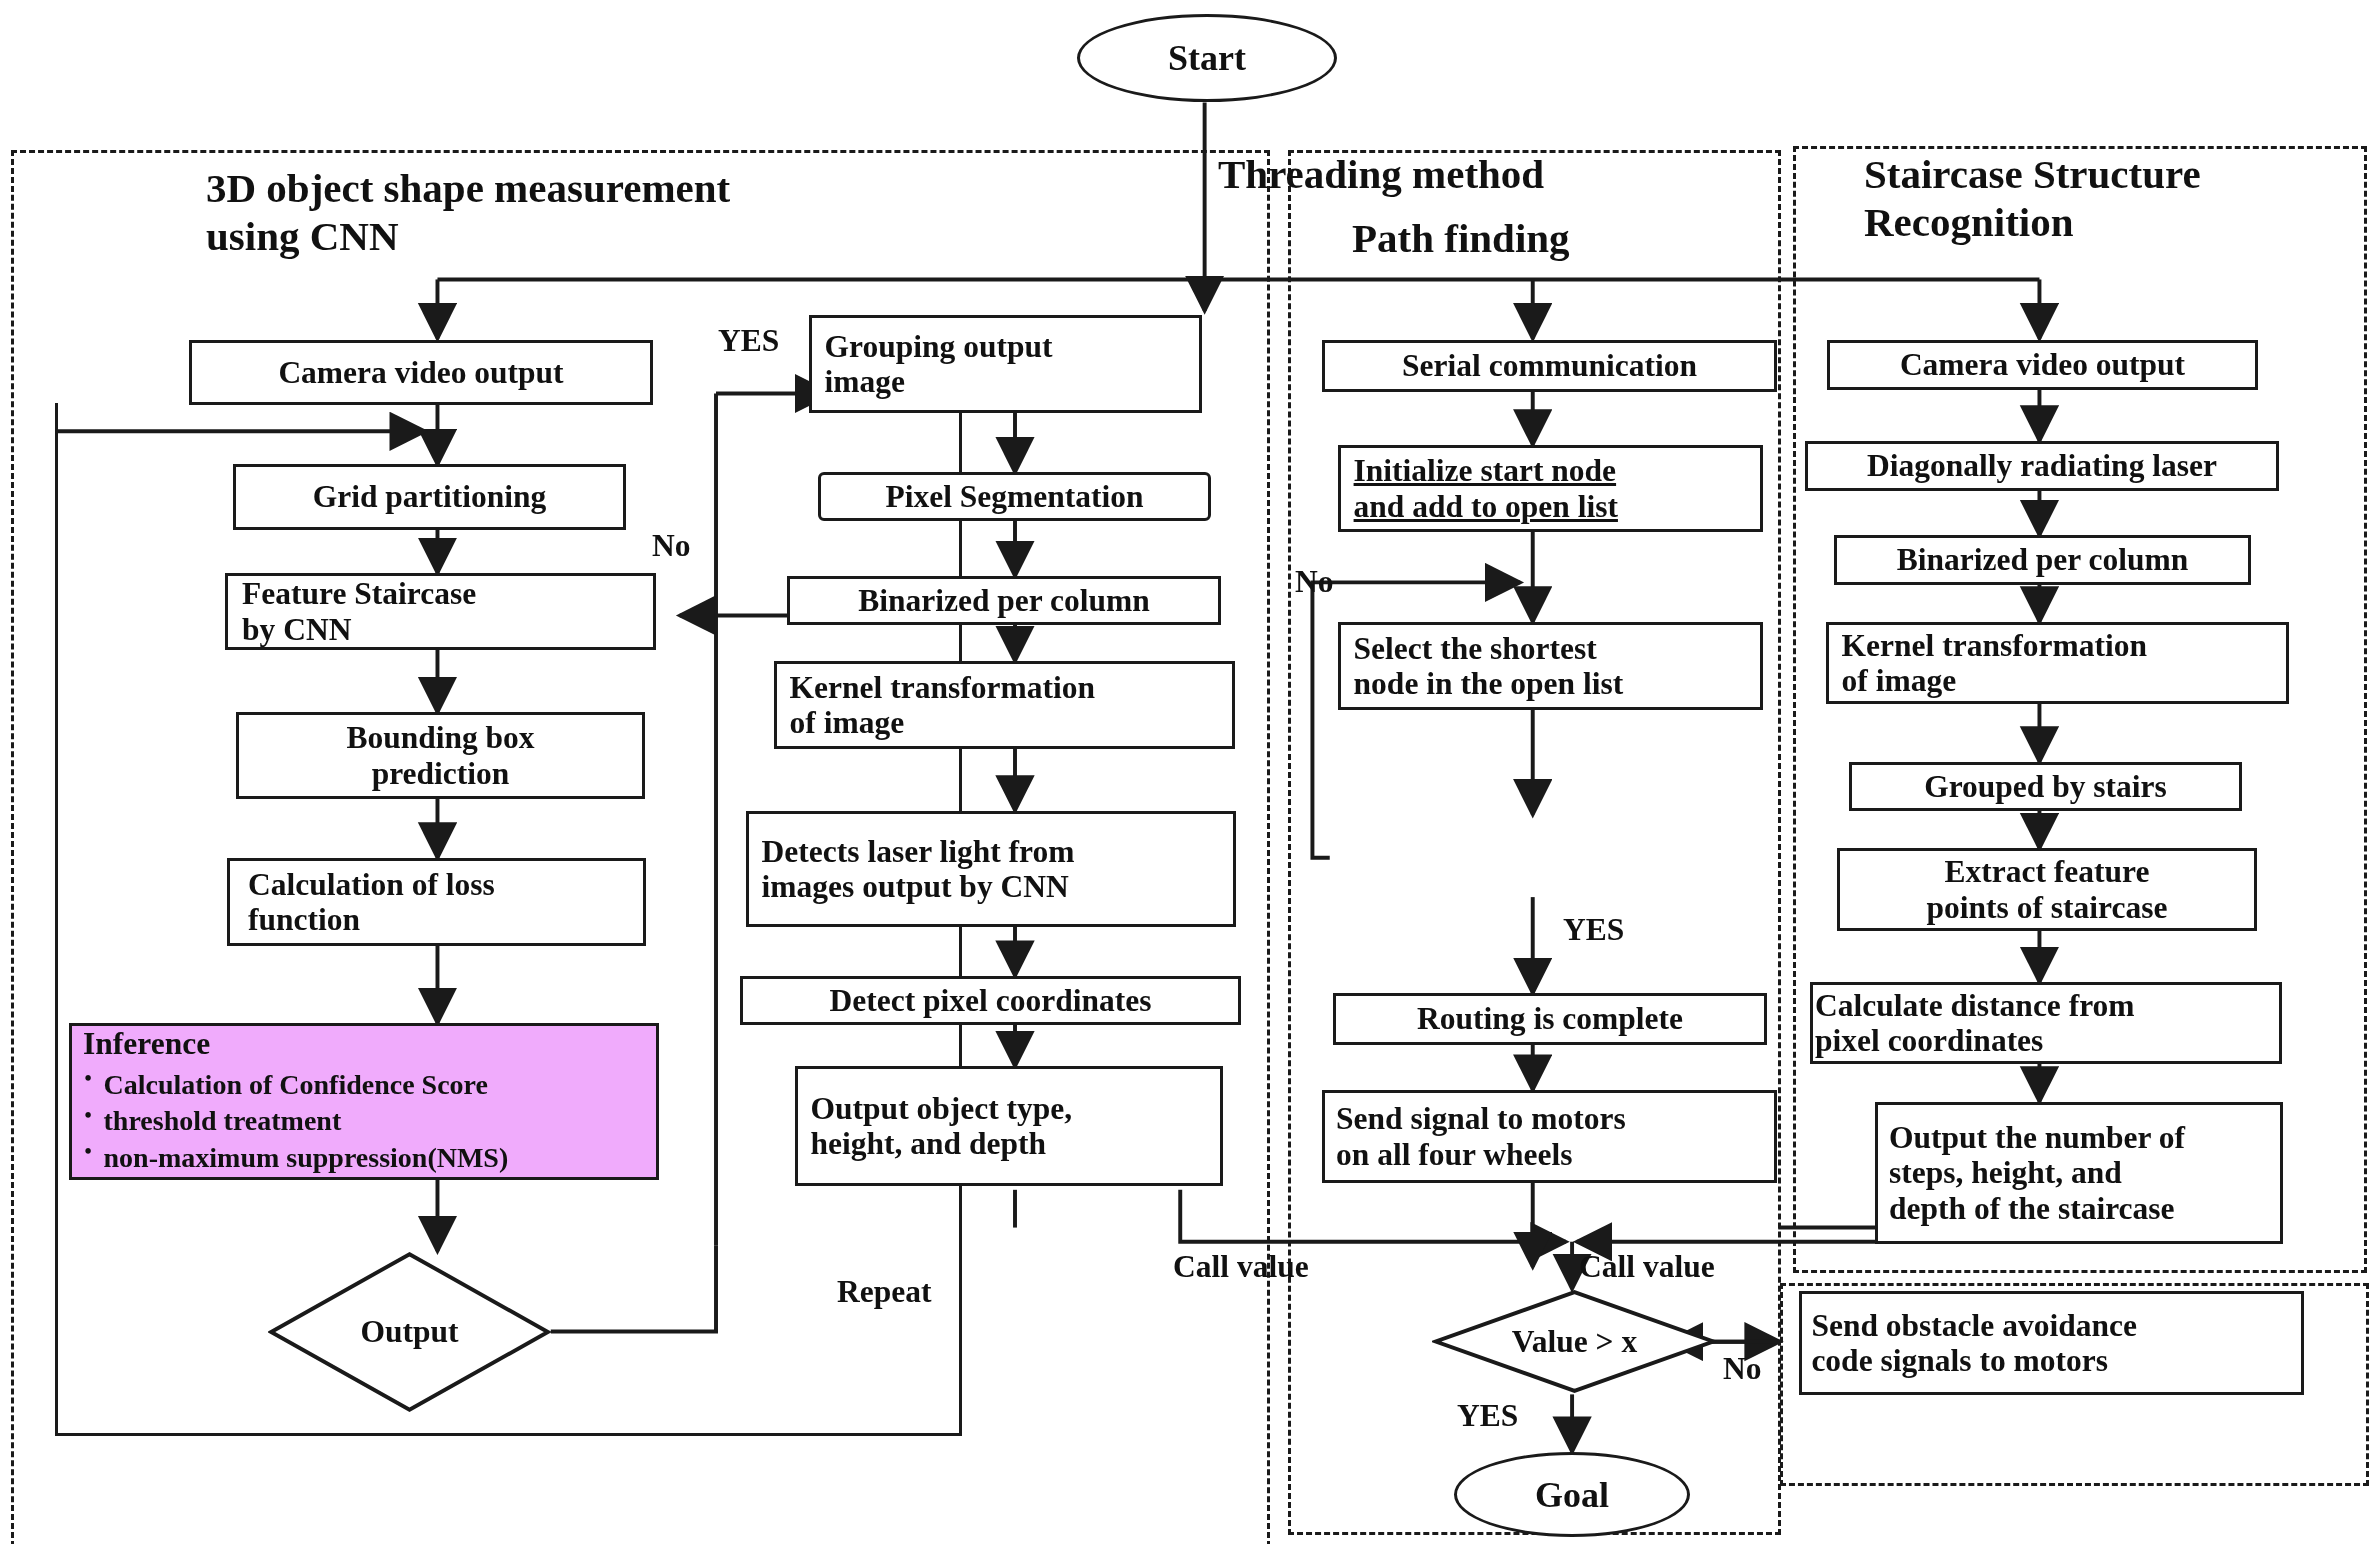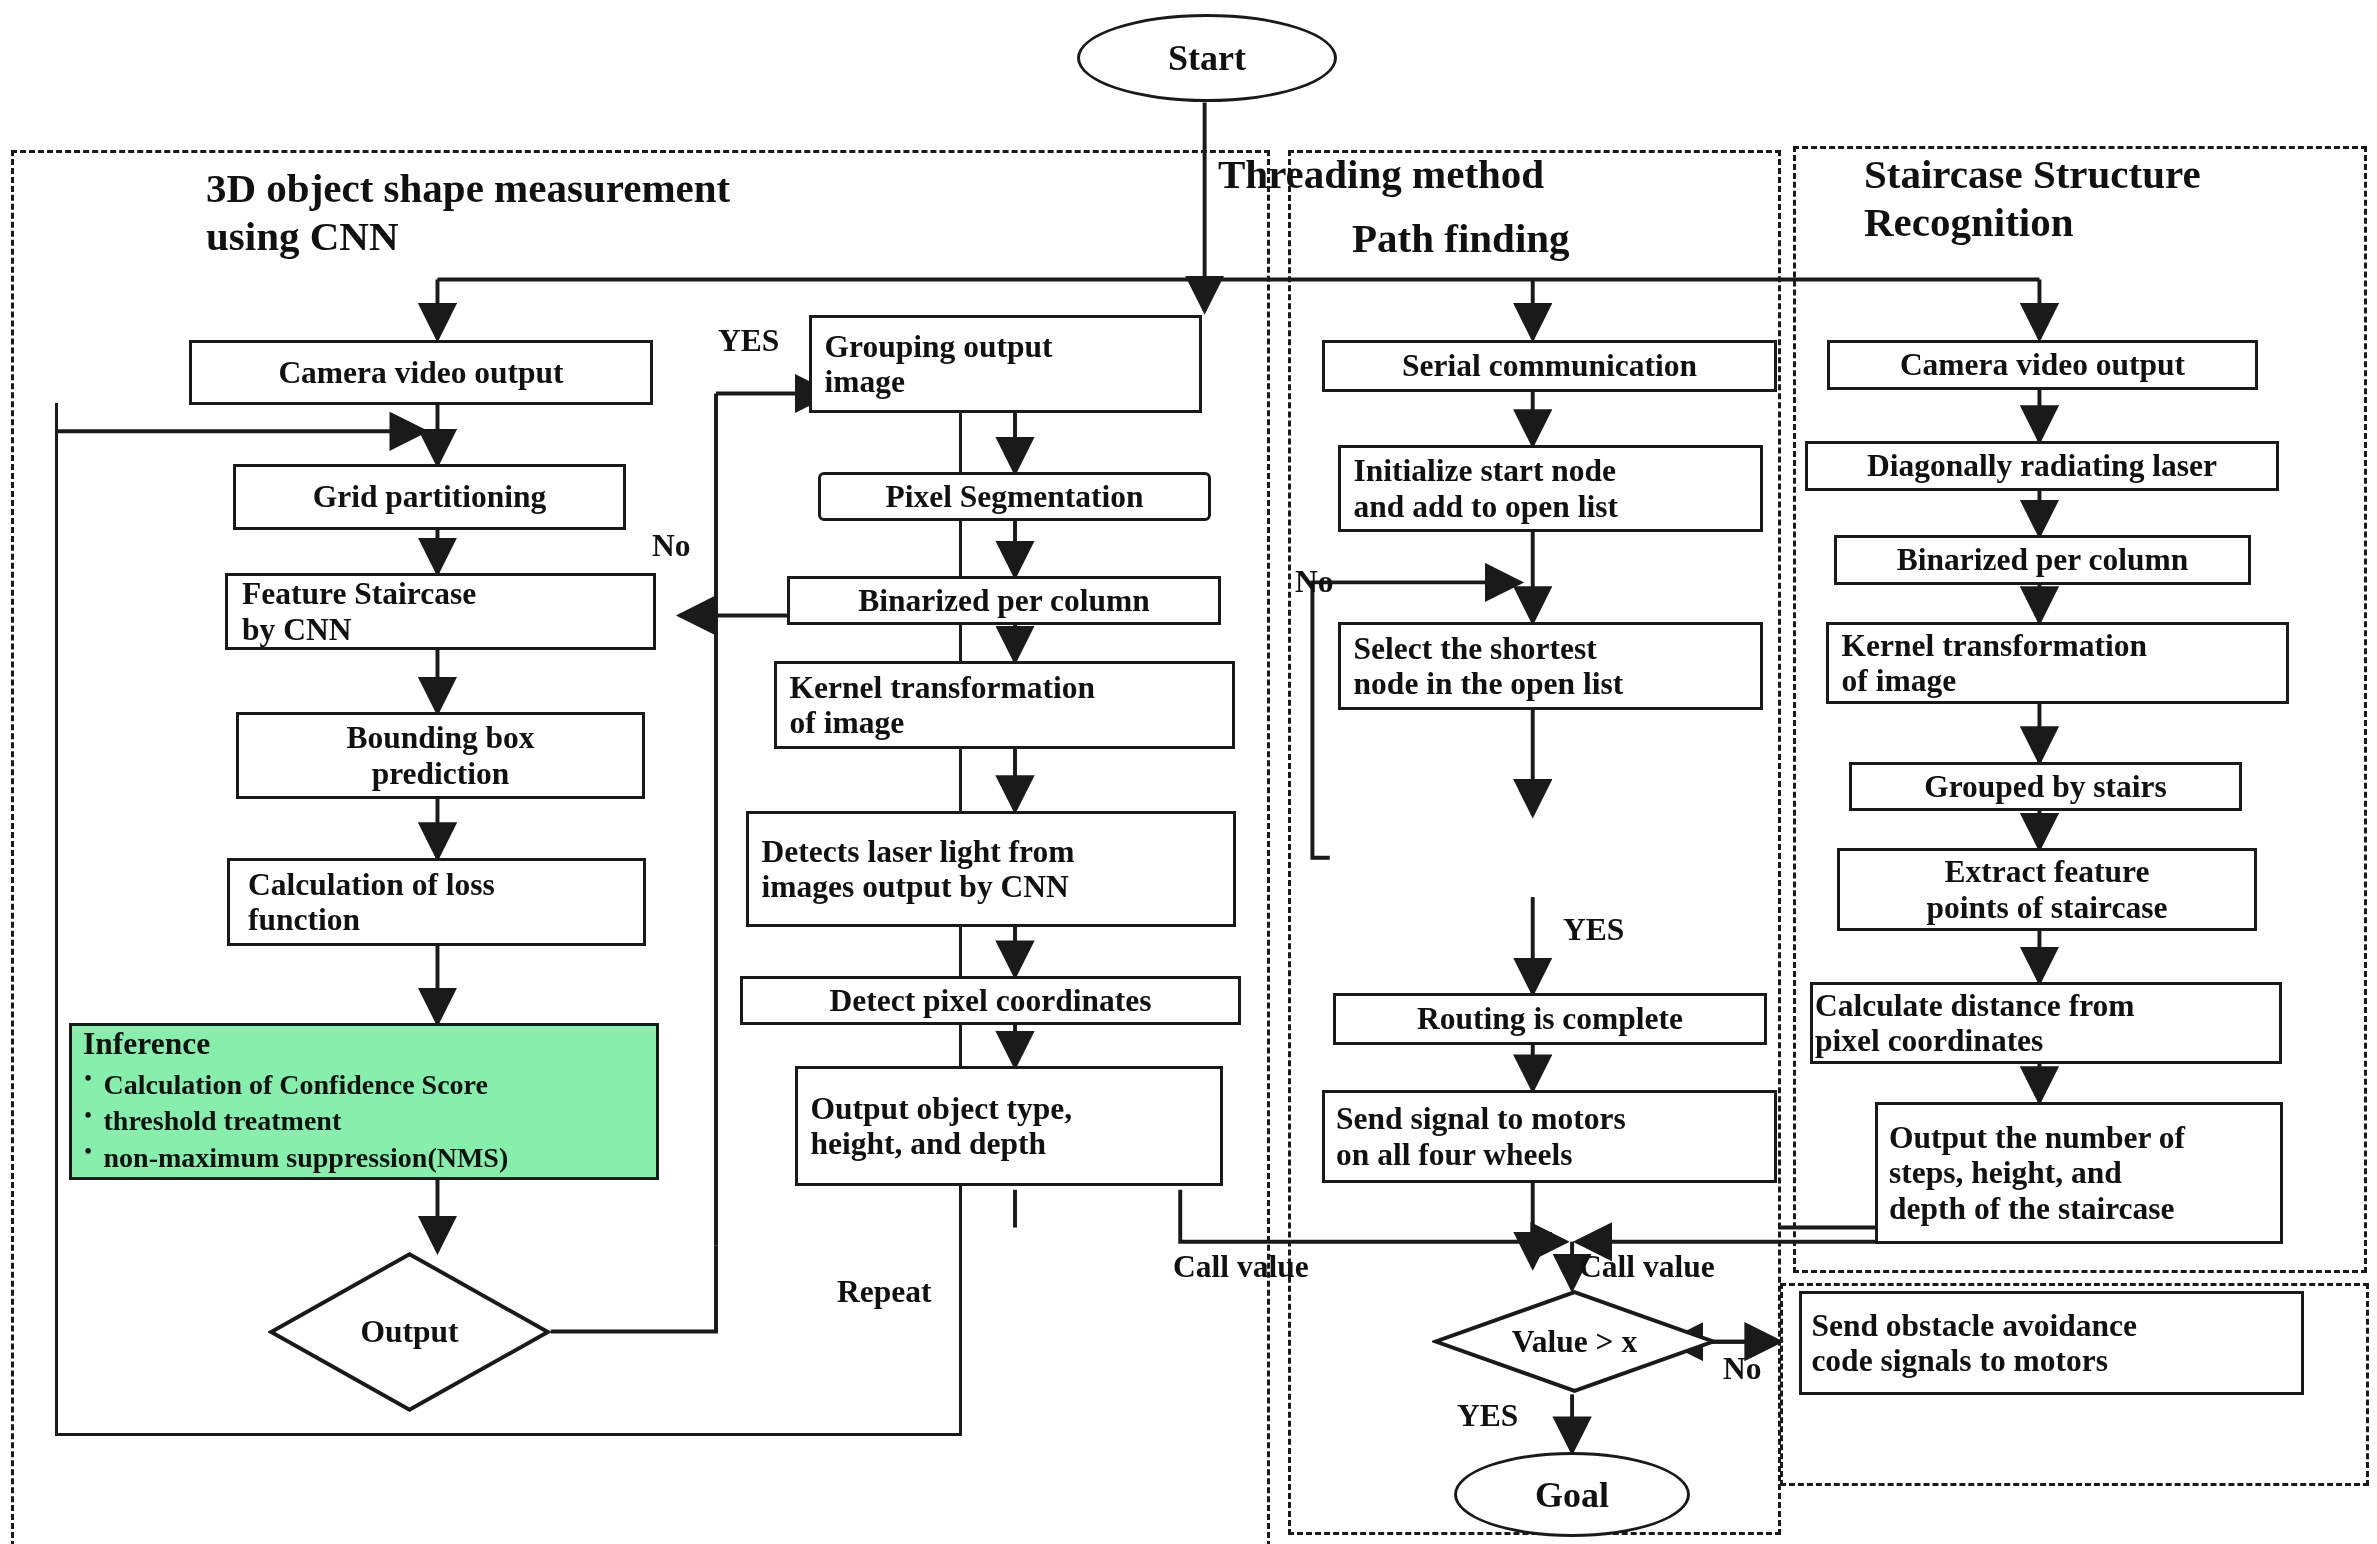--- a/index.html
+++ b/index.html
@@ -77,21 +77,21 @@
     position:absolute;
     inset:0;
     display:flex;align-items:center;justify-content:center;
     font-weight:bold;font-size:31.5px;
     pointer-events:none;
   }
   .inferbox{
     position:absolute;
     box-sizing:border-box;
     border:3.1px solid #1a1a1a;
-    background:#86efac;
+    background:#f0abfc;
     z-index:4;
     padding:4.7px 7.9px 4.7px 11px;
     font-weight:bold;
     font-size:28px;
     line-height:1.22;
     text-align:left;
     display:flex;
     flex-direction:column;
     justify-content:center;
   }
@@ -240,21 +240,21 @@
   <div class="node" style="left:787px;top:576px;width:434px;height:49px;">Binarized per column</div>
   <div class="node" style="left:774px;top:661px;width:461px;height:88px;white-space:pre-line;text-align:left;justify-content:flex-start;padding-left:12.6px;">Kernel transformation
 of image</div>
   <div class="node" style="left:746px;top:811px;width:490px;height:116px;white-space:pre-line;text-align:left;justify-content:flex-start;padding-left:12.6px;">Detects laser light from
 images output by CNN</div>
   <div class="node" style="left:740px;top:976px;width:501px;height:49px;">Detect pixel coordinates</div>
   <div class="node" style="left:795px;top:1066px;width:428px;height:120px;white-space:pre-line;text-align:left;justify-content:flex-start;padding-left:12.6px;">Output object type,
 height, and depth</div>
 
   <div class="node" style="left:1322px;top:340px;width:455px;height:52px;">Serial communication</div>
-  <div class="node" style="left:1338px;top:445px;width:425px;height:87px;white-space:pre-line;text-align:left;justify-content:flex-start;padding-left:12.6px;">Initialize start node
+  <div class="node" style="left:1338px;top:445px;width:425px;height:87px;white-space:pre-line;text-align:left;justify-content:flex-start;padding-left:12.6px;text-decoration:underline;">Initialize start node
 and add to open list</div>
   <div class="node" style="left:1338px;top:622px;width:425px;height:88px;white-space:pre-line;text-align:left;justify-content:flex-start;padding-left:12.6px;">Select the shortest
 node in the open list</div>
 
 
   <div class="node" style="left:1333px;top:993px;width:434px;height:52px;">Routing is complete</div>
   <div class="node" style="left:1322px;top:1090px;width:455px;height:93px;white-space:pre-line;text-align:left;justify-content:flex-start;padding-left:11px;">Send signal to motors
 on all four wheels</div>
 
   <div class="node" style="left:1827px;top:340px;width:431px;height:50px;">Camera video output</div>

